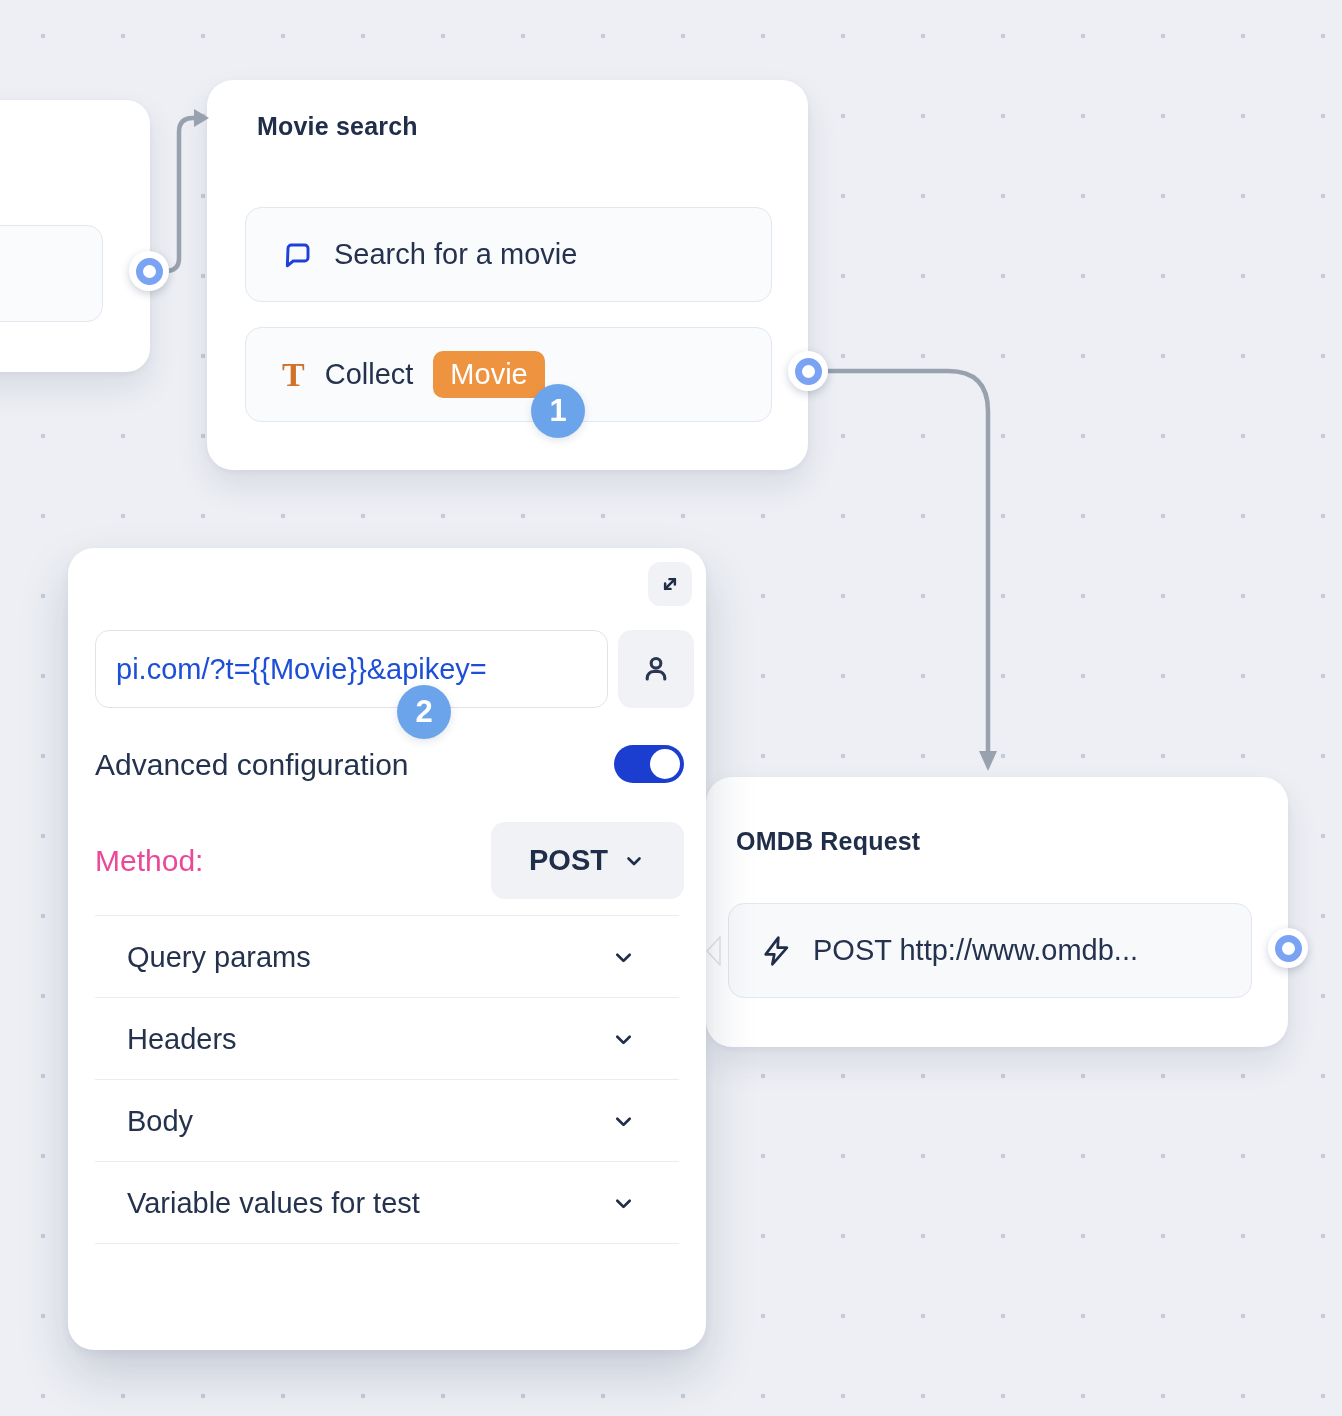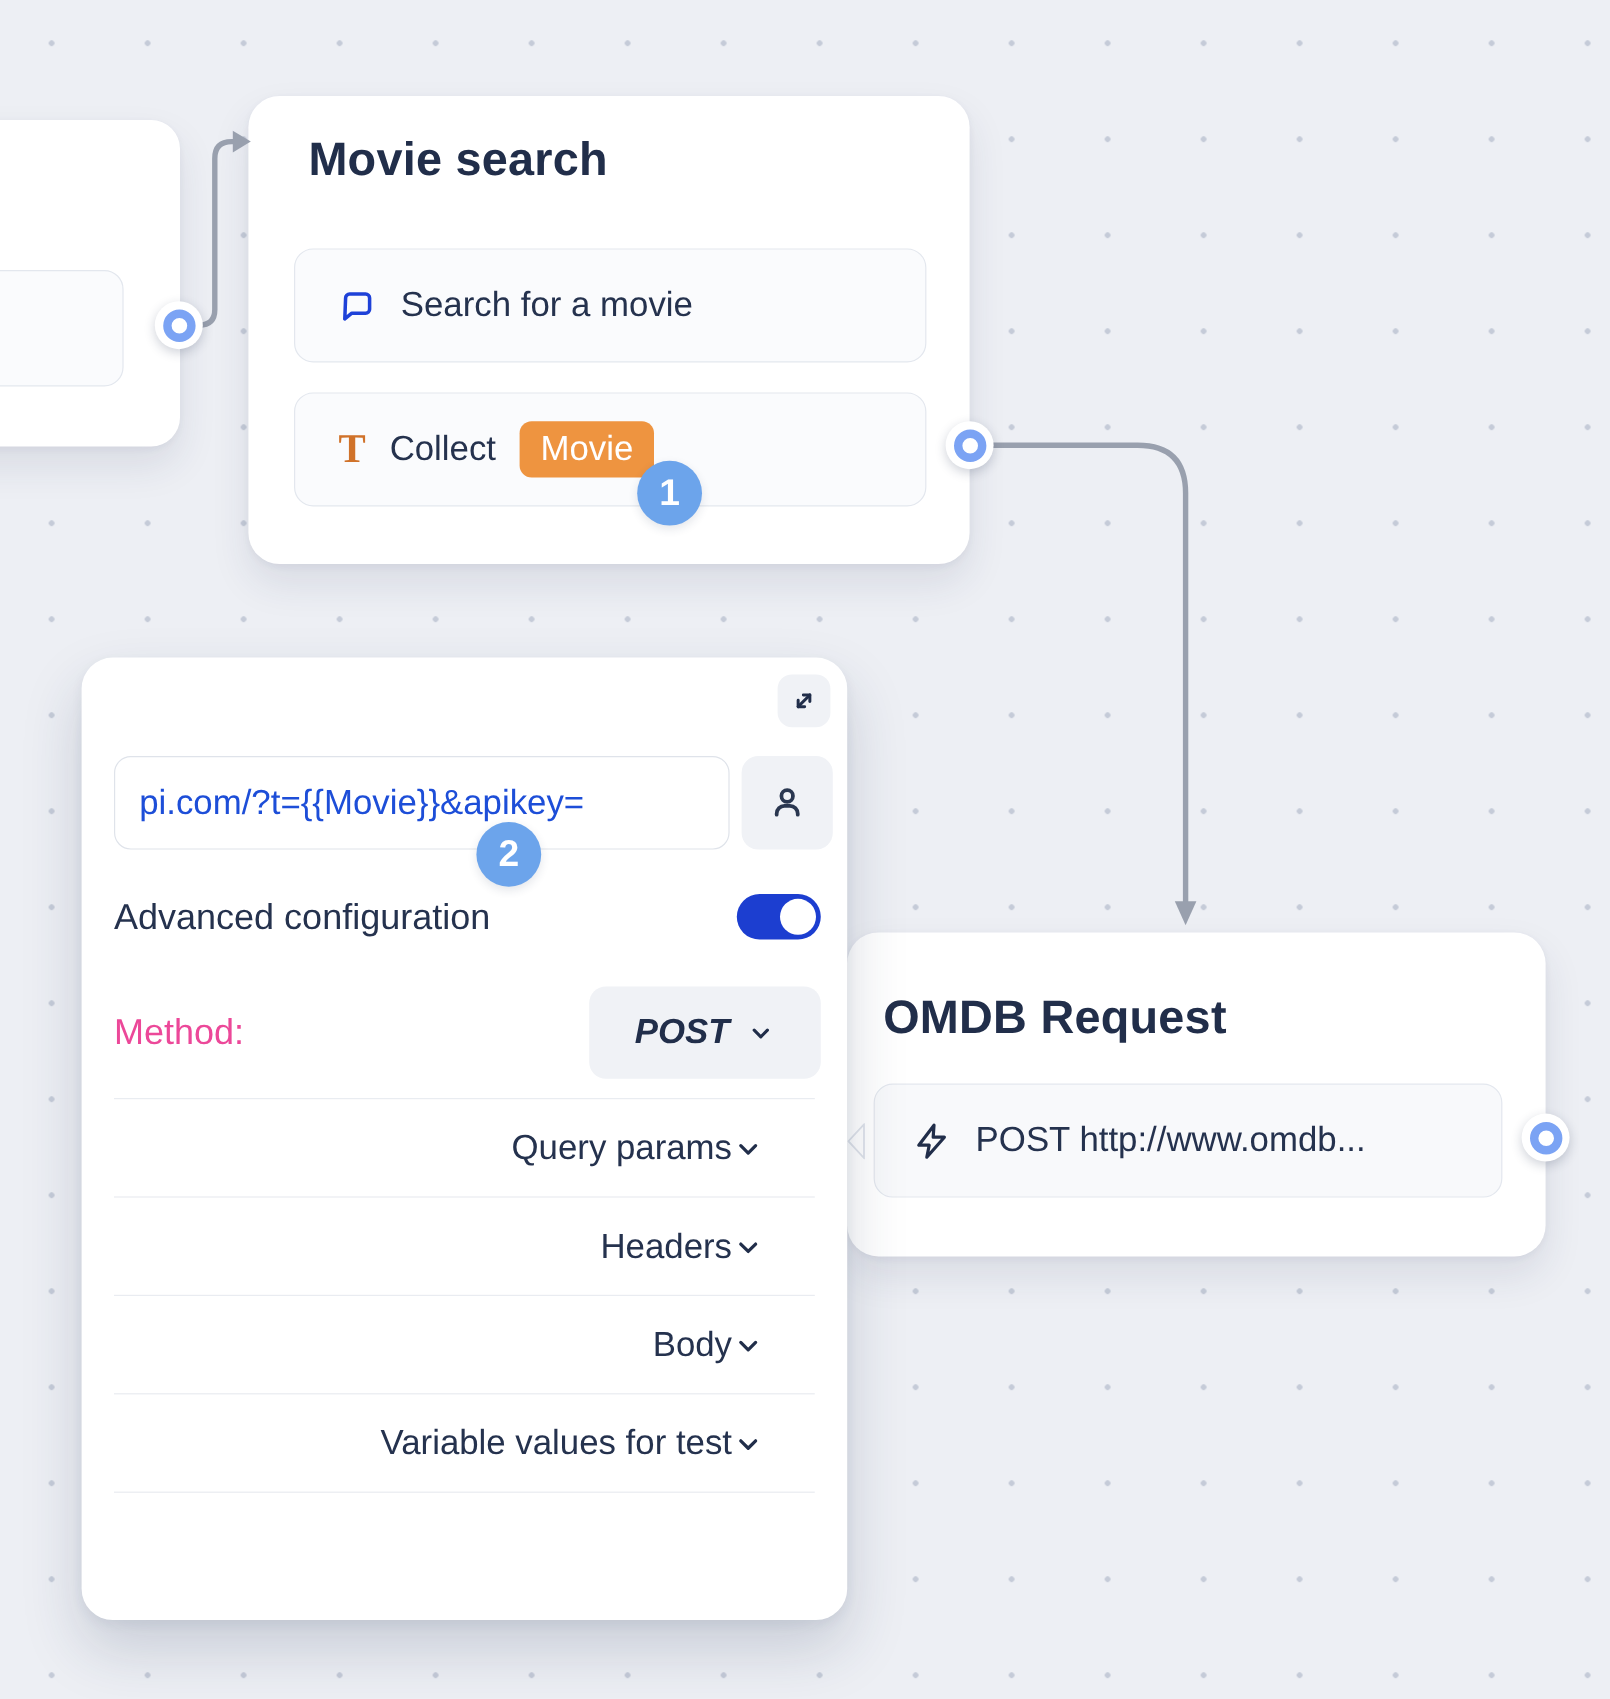--- a/index.html
+++ b/index.html
@@ -10,21 +10,21 @@
     background-color:#edeff4;
     background-image:radial-gradient(circle, #c5cbd8 2.1px, rgba(197,203,216,0) 2.6px);
     background-size:80px 80px;
     background-position:3px -4px;
     color:#25324e;
   }
   .card {
     position:absolute; background:#fff; border-radius:26px;
     box-shadow:0 16px 32px rgba(35,48,84,0.10), 0 2px 6px rgba(35,48,84,0.05);
   }
-  .node-title { font-size:39px; font-weight:700; color:#212e4a; letter-spacing:.2px; }
+  .node-title { font-size:25px; font-weight:700; color:#212e4a; letter-spacing:.2px; }
   .node-item {
     position:absolute; background:#fafbfd; border:1.5px solid #e3e7ee; border-radius:16px;
     display:flex; align-items:center; padding-left:36px; gap:20px;
     font-size:29px; color:#25324e;
   }
   .icon { display:inline-flex; align-items:center; justify-content:center; flex:0 0 auto; }
   .t-glyph { font-family:"Liberation Serif", serif; font-size:34px; font-weight:600; color:#d0722a; line-height:1; }
   .var-badge {
     display:inline-flex; align-items:center; justify-content:center;
     background:#ee9440; color:#fff; border-radius:10px;
@@ -71,23 +71,23 @@
     position:absolute; left:27px; top:82px; width:513px; height:78px;
     border:1.5px solid #dfe3ea; border-radius:14px; background:#fff;
     font-family:"Liberation Sans", sans-serif; font-size:29px; color:#1d4ed8;
     padding:0 20px; outline:none; white-space:nowrap; overflow:hidden;
   }
   #user-btn { position:absolute; left:550px; top:82px; width:76px; height:78px; }
   #advanced-label { position:absolute; left:27px; top:200px; font-size:30px; color:#25324e; }
   #toggle { position:absolute; right:22px; top:197px; width:70px; height:38px; border-radius:19px; background:#1c3ed0; cursor:pointer; }
   #toggle .knob { position:absolute; right:4px; top:4px; width:30px; height:30px; border-radius:50%; background:#fff; }
   #method-label { position:absolute; left:27px; top:296px; font-size:30px; color:#ec4899; }
-  #method-select { position:absolute; right:22px; top:274px; width:193px; height:77px; gap:14px; font-size:29px; font-weight:700; color:#212e4a;font-style:italic; }
+  #method-select { position:absolute; right:22px; top:274px; width:193px; height:77px; gap:14px; font-size:29px; font-weight:700; color:#212e4a; }
   .divider { position:absolute; left:27px; width:584px; height:0; border-top:1.5px solid #e9ecf1; }
-  .section-row { position:absolute; left:27px; width:584px; height:82px; display:flex; align-items:center; justify-content:flex-end; cursor:pointer; }
+  .section-row { position:absolute; left:27px; width:584px; height:82px; display:flex; align-items:center; justify-content:space-between; cursor:pointer; }
   .section-row .label { margin-left:32px; font-size:29px; color:#25324e; }
   .section-row .chev { margin-right:42px; }
   #test-btn {
     position:absolute; left:27px; top:726px; width:584px; height:96px;
     background:#1c3ed0; border:none; border-radius:14px; cursor:pointer;
     color:#fff; font-family:"Liberation Sans", sans-serif; font-size:31px; font-weight:700;
     display:flex; align-items:flex-start; justify-content:center; padding-top:26px;
   }
 </style>
 </head>

